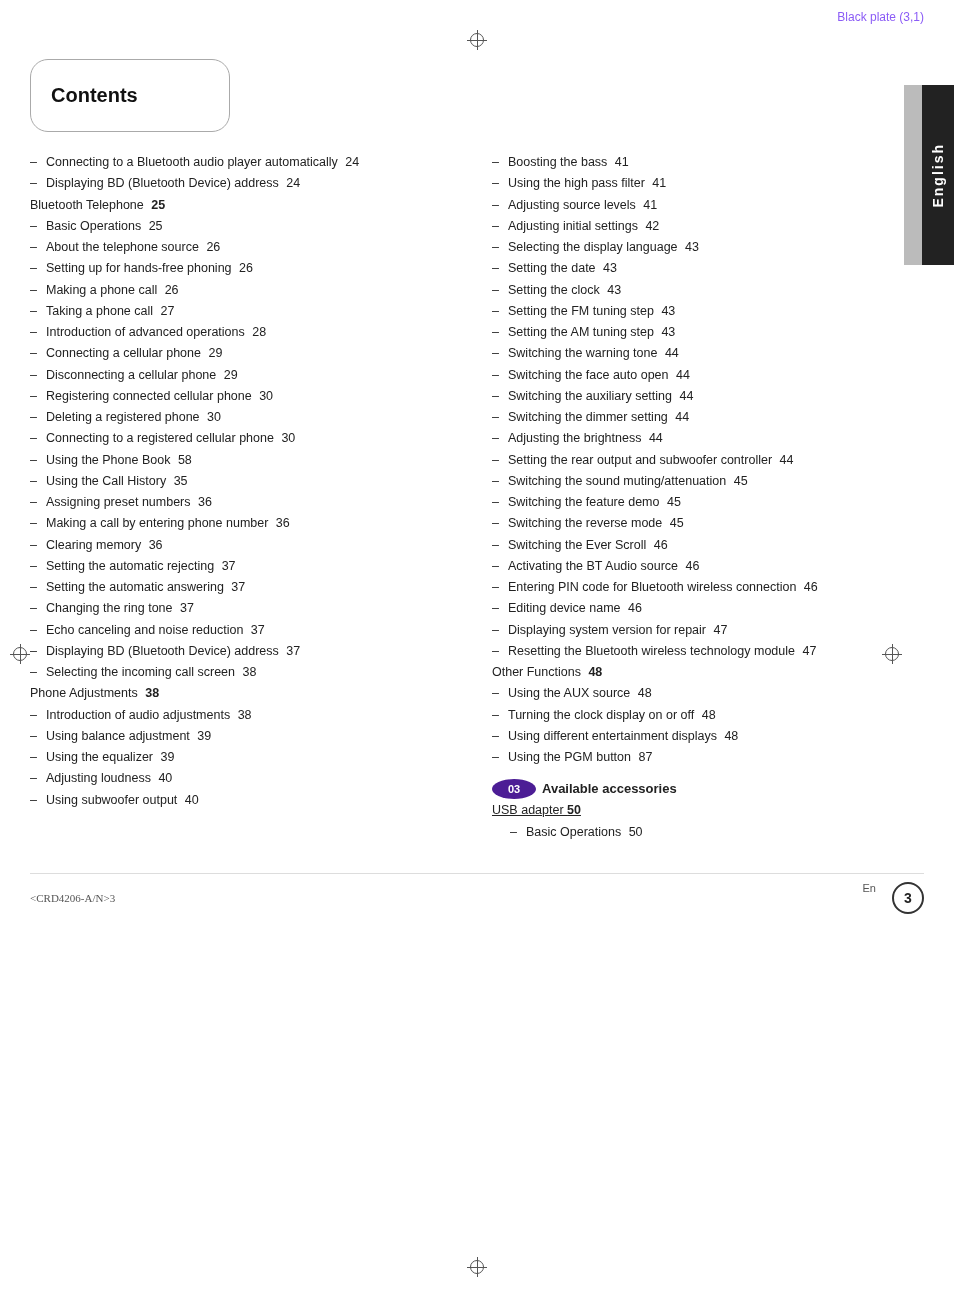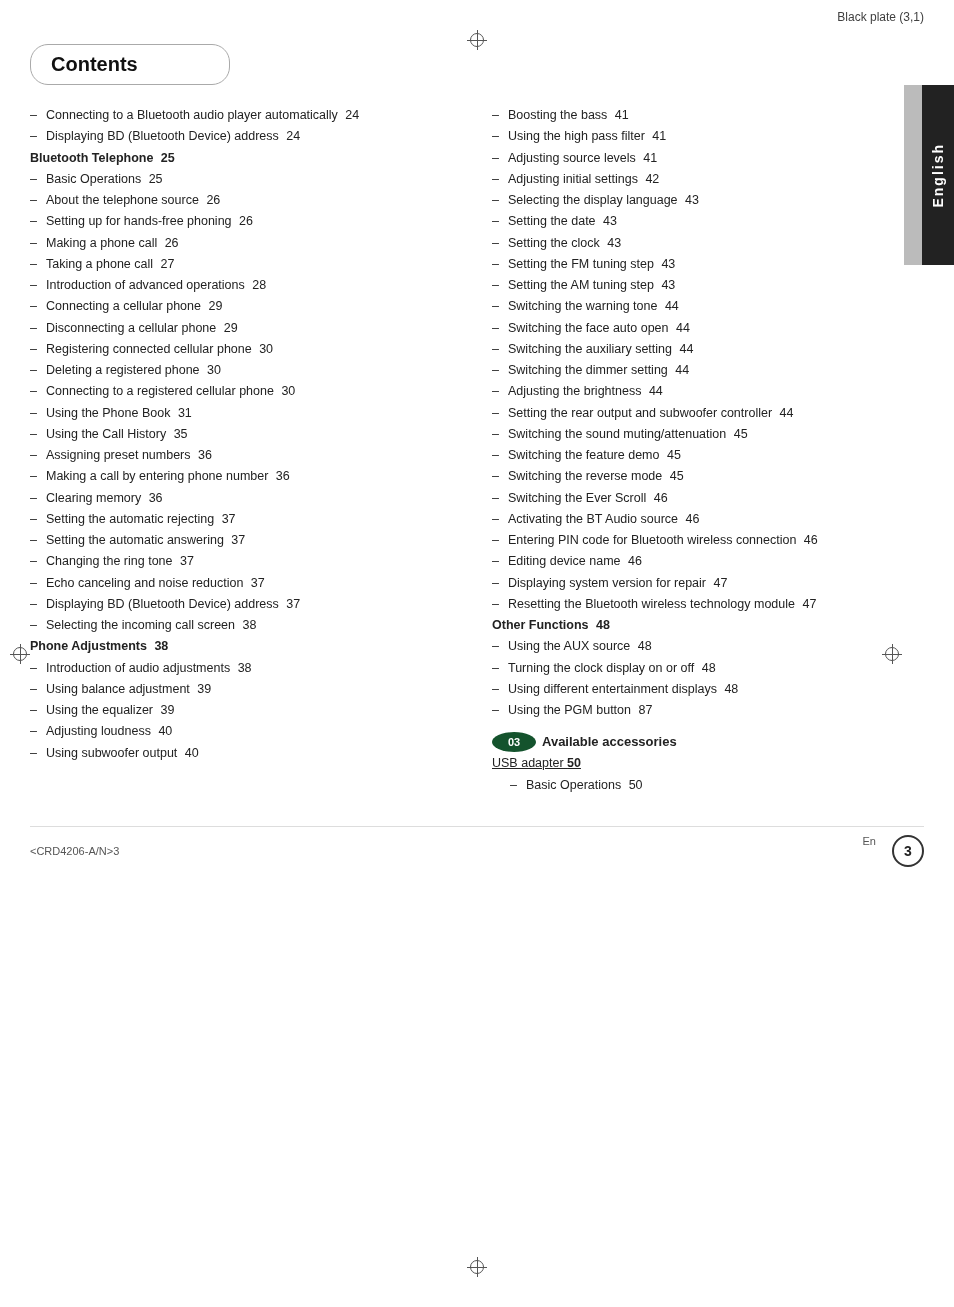--- a/index.html
+++ b/index.html
@@ -12,21 +12,21 @@
       color: #222;
       position: relative;
     }
 
     
     .top-header {
       display: flex;
       justify-content: flex-end;
       padding: 10px 30px 0 30px;
       font-size: 12px;
-      color: #404040;
+      color: #8b5cf6;
     }
 
     
     .crosshair {
       position: absolute;
       width: 20px;
       height: 20px;
     }
     .crosshair::before, .crosshair::after {
       content: '';
@@ -48,24 +48,24 @@
       width: 14px;
       height: 14px;
       border: 1px solid #555;
       border-radius: 50%;
       top: 3px;
       left: 3px;
     }
 
     
     .contents-header {
-      margin: 20px 30px 0 30px;
+      margin: 35px 30px 0 30px;
       border: 1.5px solid #aaa;
       border-radius: 18px;
-      padding: 8px 20px;
+      padding: 24px 20px;
       display: inline-block;
       min-width: 200px;
     }
     .contents-header h1 {
       font-size: 20px;
       font-weight: bold;
       color: #111;
     }
 
     
@@ -133,40 +133,41 @@
       font-weight: normal;
       white-space: nowrap;
       margin-left: 4px;
     }
 
     .section-title-row {
       display: flex;
       align-items: baseline;
     }
     .section-title-row .section-name {
-      font-weight: bold;
+      font-weight: normal;
     }
     .section-title-row .section-page {
       font-weight: bold;
       margin-left: 4px;
     }
 
     
     .bottom-footer {
       display: flex;
       justify-content: space-between;
       align-items: center;
       margin: 30px 30px 10px 30px;
       border-top: 1px solid #ddd;
       padding-top: 8px;
     }
 
     .footer-code {
       font-size: 11px;
       color: #555;
+      font-family: Liberation Serif, serif;
     }
 
     .footer-en {
       font-size: 11px;
       color: #555;
     }
 
     .page-num-circle {
       width: 32px;
       height: 32px;
@@ -186,21 +187,21 @@
     .accessories-heading {
       display: flex;
       align-items: center;
       gap: 6px;
       font-weight: bold;
       font-size: 13px;
     }
     .circle-num {
       width: 44px;
       height: 20px;
-      background: #14532d;
+      background: #4c1d95;
       border-radius: 50%;
       display: flex;
       align-items: center;
       justify-content: center;
       color: #fff;
       font-size: 11px;
       font-weight: bold;
     }
 
     
@@ -318,21 +319,21 @@
       <div class="toc-entry">
         <span class="dash">–</span>
         <span class="entry-text">Deleting a registered phone&nbsp;<span class="page-num">30</span></span>
       </div>
       <div class="toc-entry">
         <span class="dash">–</span>
         <span class="entry-text">Connecting to a registered cellular phone&nbsp;<span class="page-num">30</span></span>
       </div>
       <div class="toc-entry">
         <span class="dash">–</span>
-        <span class="entry-text">Using the Phone Book&nbsp;<span class="page-num">31</span></span>
+        <span class="entry-text">Using the Phone Book&nbsp;<span class="page-num">58</span></span>
       </div>
       <div class="toc-entry">
         <span class="dash">–</span>
         <span class="entry-text">Using the Call History&nbsp;<span class="page-num">35</span></span>
       </div>
       <div class="toc-entry">
         <span class="dash">–</span>
         <span class="entry-text">Assigning preset numbers&nbsp;<span class="page-num">36</span></span>
       </div>
       <div class="toc-entry">

